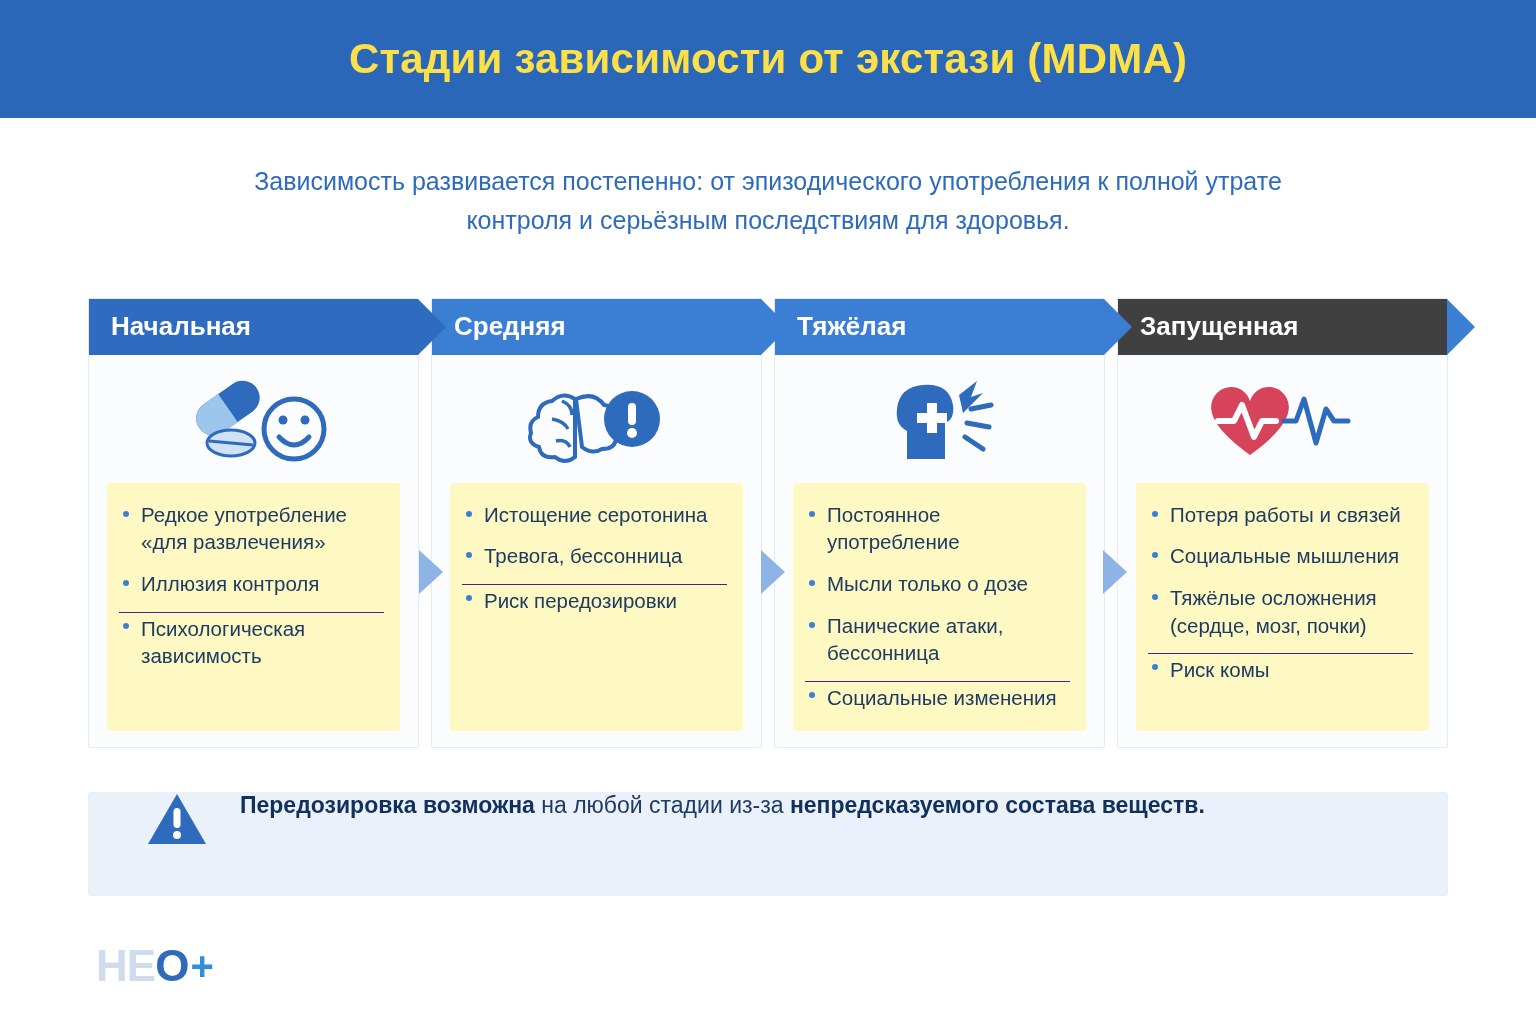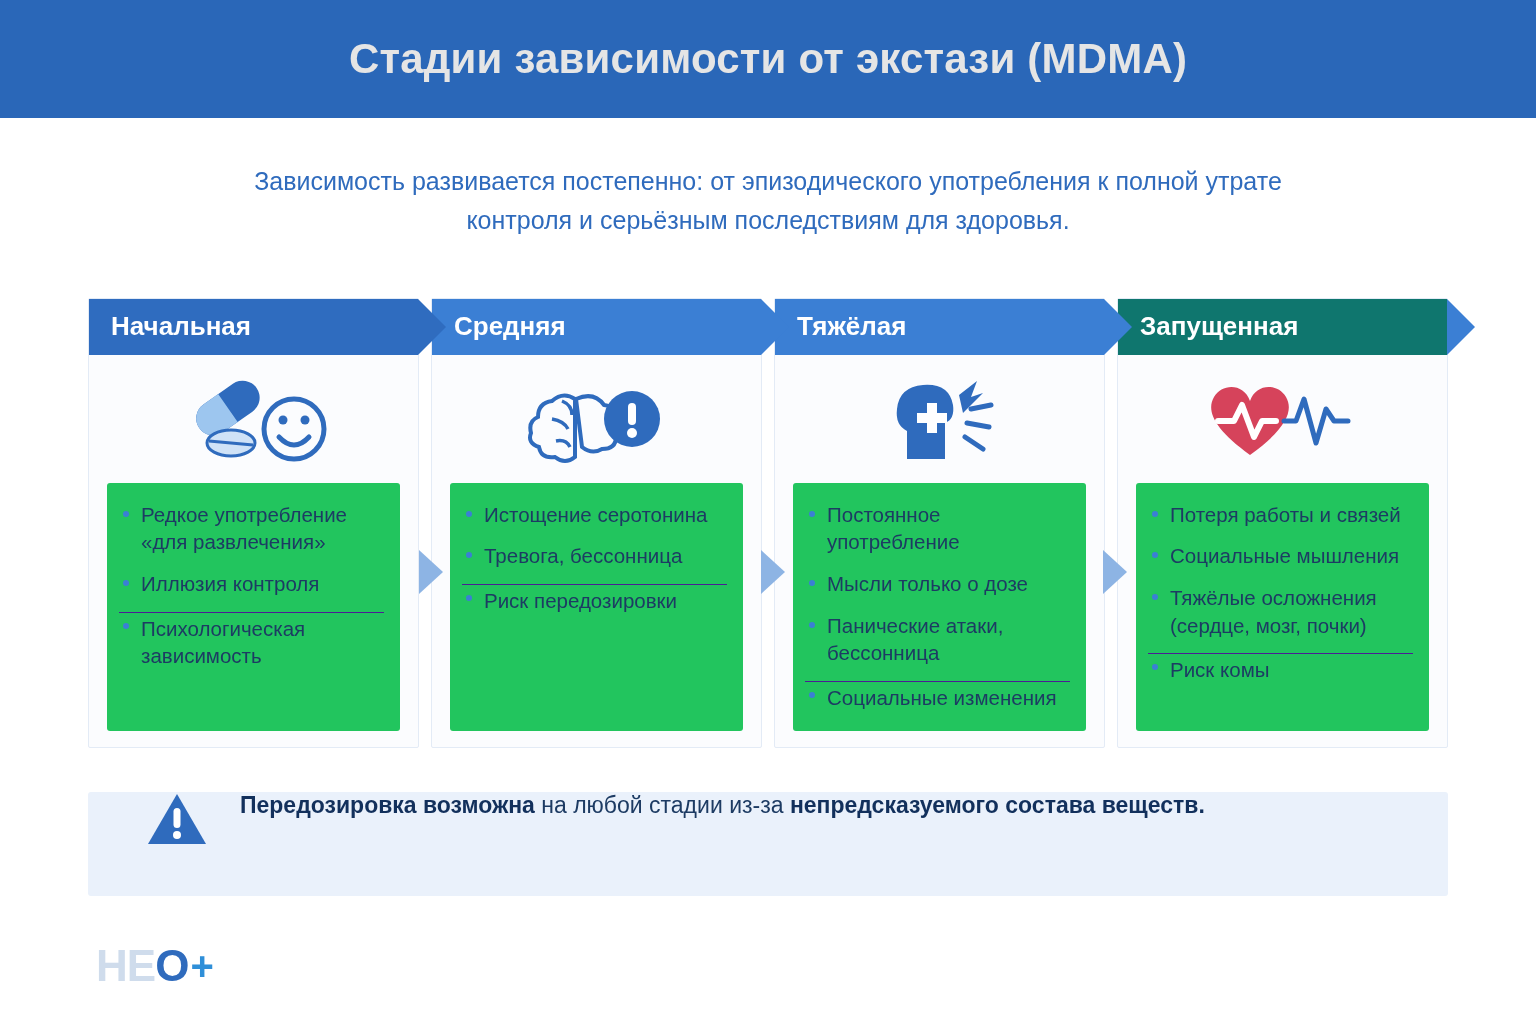--- a/index.html
+++ b/index.html
@@ -17,21 +17,21 @@
 
   
   .header {
     height: 118px;
     background: #2a67b8;
     display: flex;
     align-items: center;
     justify-content: center;
   }
   .header-title {
-    color: #e5e5e5;
+    color: #fde047;
     font-size: 42px;
     font-weight: bold;
     letter-spacing: 0.2px;
     text-align: right;
   }
 
   
   .intro {
     margin: 44px auto 12px auto;
     width: 1140px;
@@ -71,21 +71,21 @@
     padding-left: 22px;
     box-sizing: border-box;
     color: #ffffff;
     font-size: 26px;
     font-weight: bold;
     overflow: visible;
   }
   .stage:nth-child(1) .stage-header { background: #2f6cbf; }
   .stage:nth-child(2) .stage-header { background: #3b7fd4; }
   .stage:nth-child(3) .stage-header { background: #3b7fd4; }
-  .stage:nth-child(4) .stage-header { background: #0f766e; }
+  .stage:nth-child(4) .stage-header { background: #404040; }
 
   
   .stage-header::after {
     content: "";
     position: absolute;
     right: -28px;
     top: 0;
     width: 0;
     height: 0;
     border-top: 28px solid transparent;
@@ -97,21 +97,21 @@
   .stage:nth-child(4) .stage-header::after { border-left-color: #3b7fd4; }
 
   .icon-area {
     height: 128px;
     display: flex;
     align-items: center;
     justify-content: center;
   }
   .bullets {
     margin: 0 18px 16px 18px;
-    background: #22c55e;
+    background: #fef9c3;
     border-radius: 3px;
     padding: 18px 16px 18px 12px;
     flex: 1;
   }
   .bullets ul {
     list-style: none;
     margin: 0;
     padding: 0;
   }
   .bullets li {

